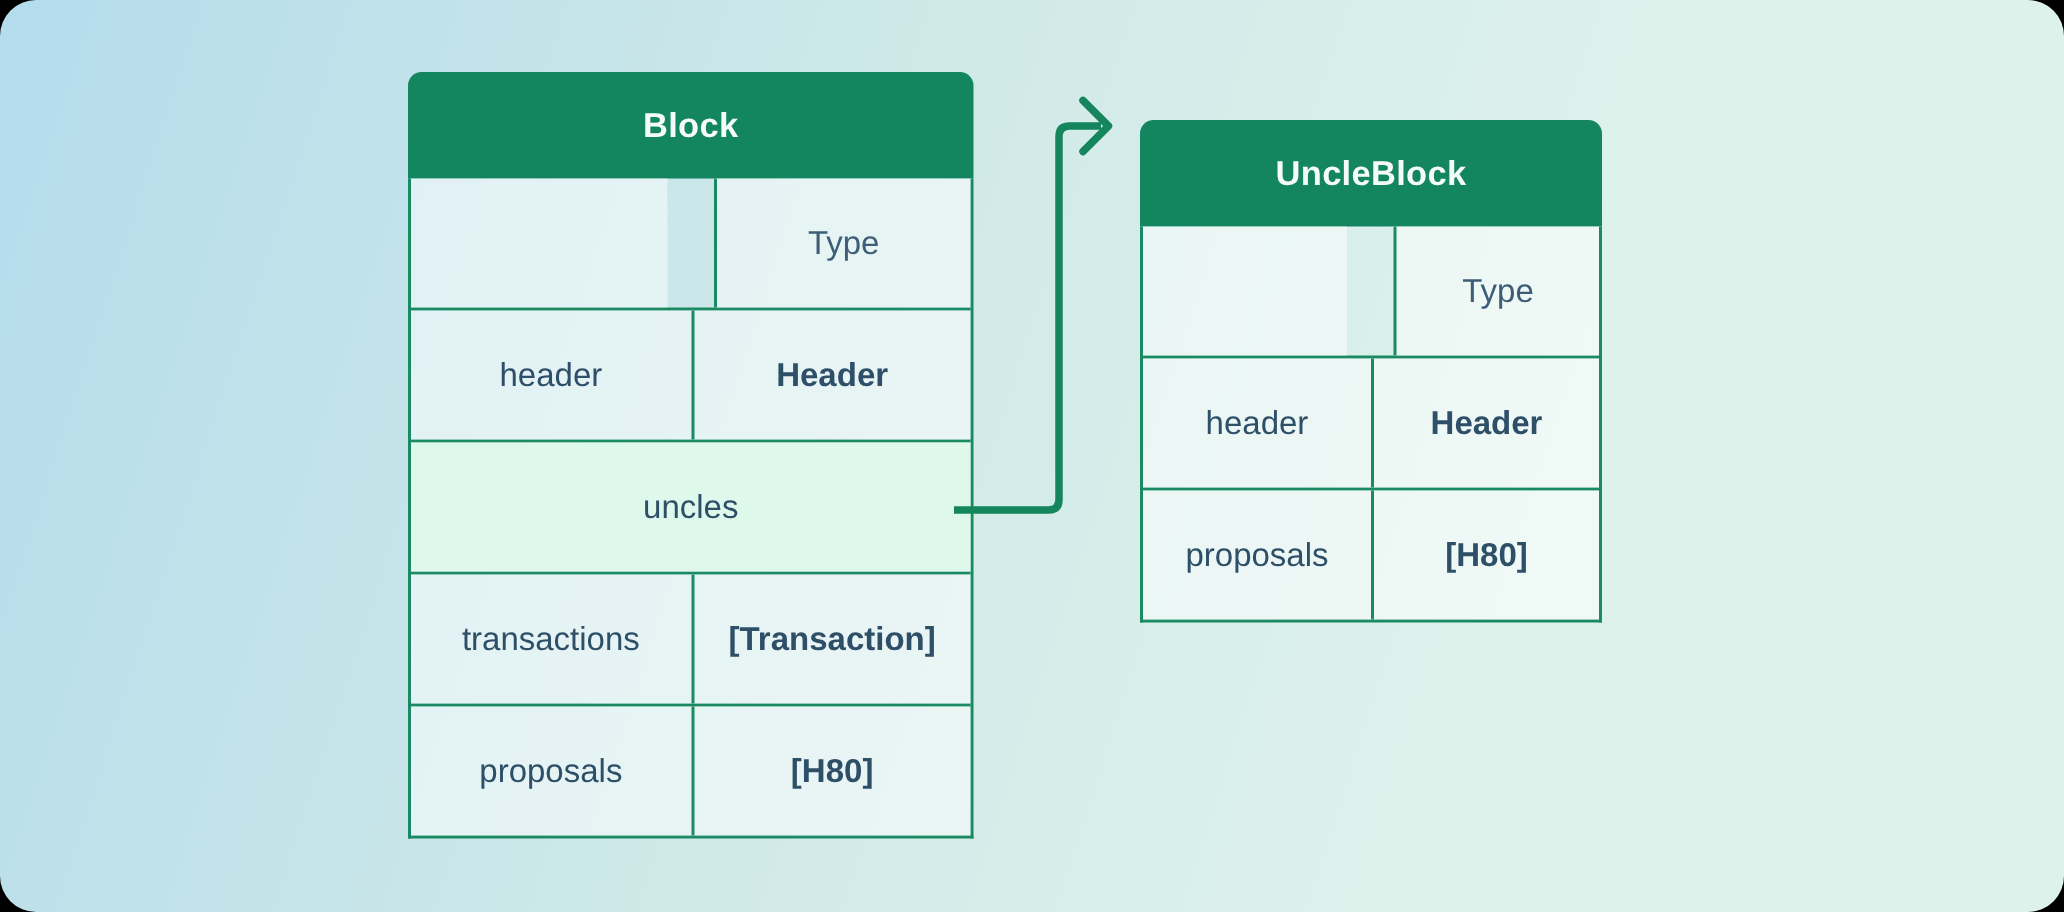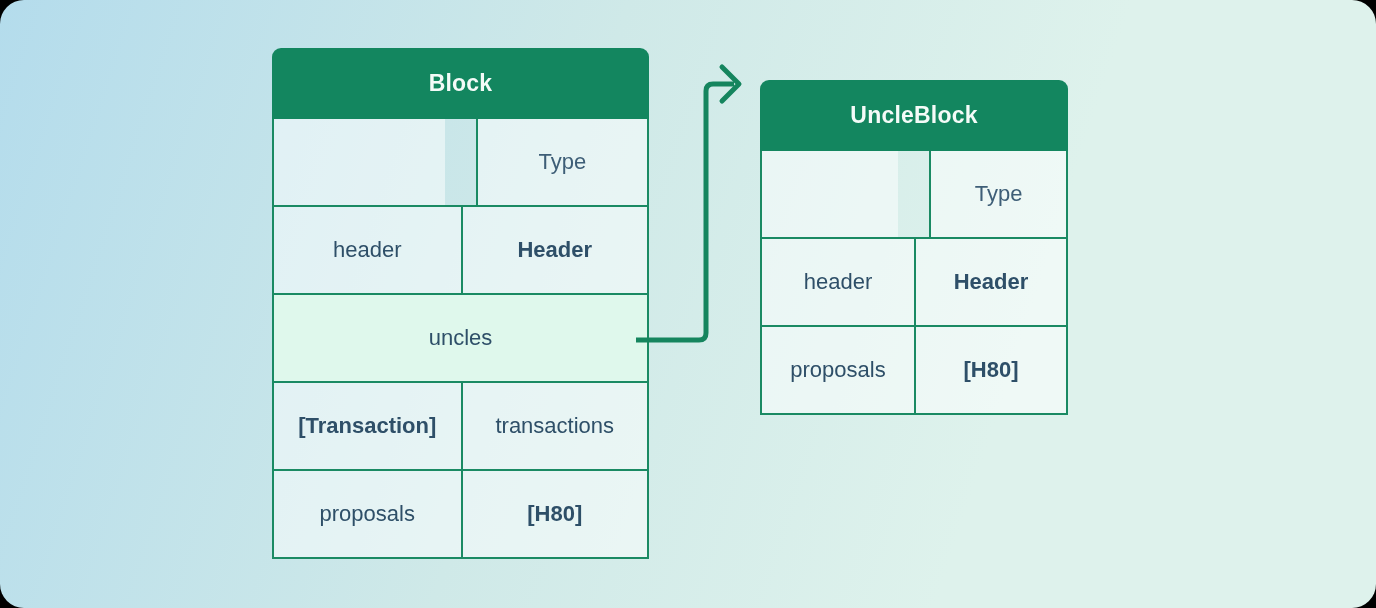--- a/index.html
+++ b/index.html
@@ -82,22 +82,22 @@
         <div class="td soft">Type</div>
       </div>
       <div class="tr">
         <div class="td">header</div>
         <div class="td type-val">Header</div>
       </div>
       <div class="tr highlight">
         <div class="td">uncles</div>
       </div>
       <div class="tr">
+        <div class="td">transactions</div>
         <div class="td type-val">[Transaction]</div>
-        <div class="td">transactions</div>
       </div>
       <div class="tr">
         <div class="td">proposals</div>
         <div class="td type-val">[H80]</div>
       </div>
     </div>
   </div>
 
   <div class="tbl tbl-uncle">
     <div class="tbl-title">UncleBlock</div>

